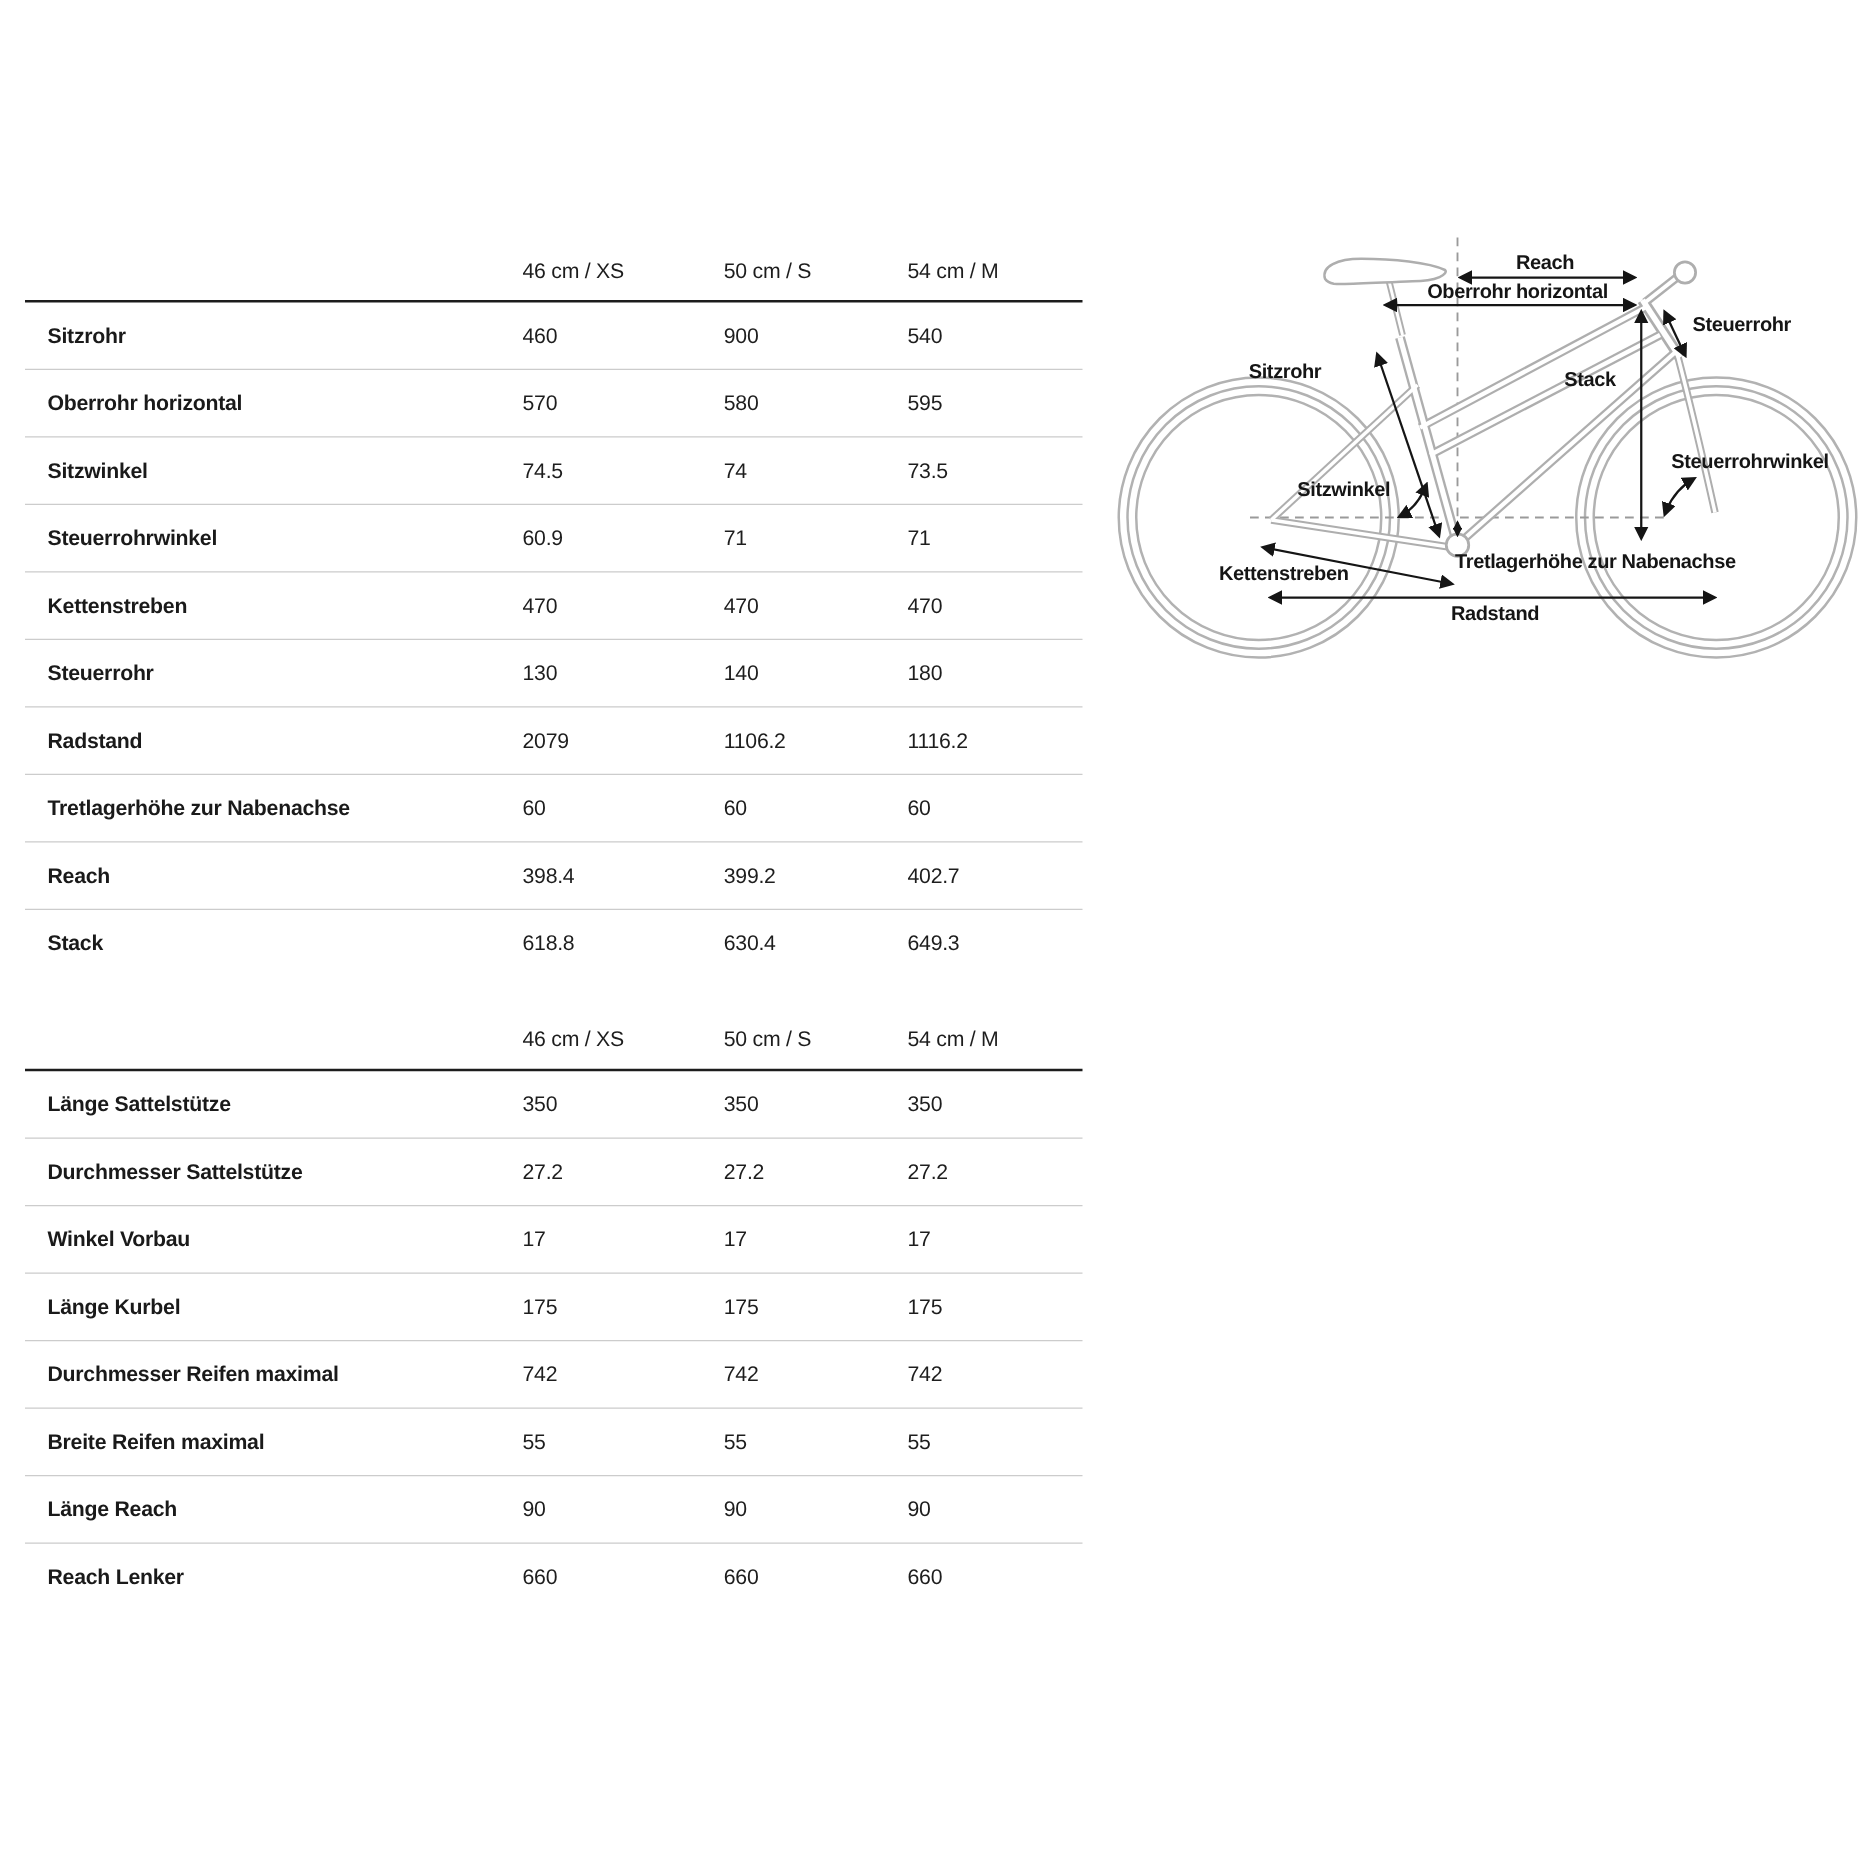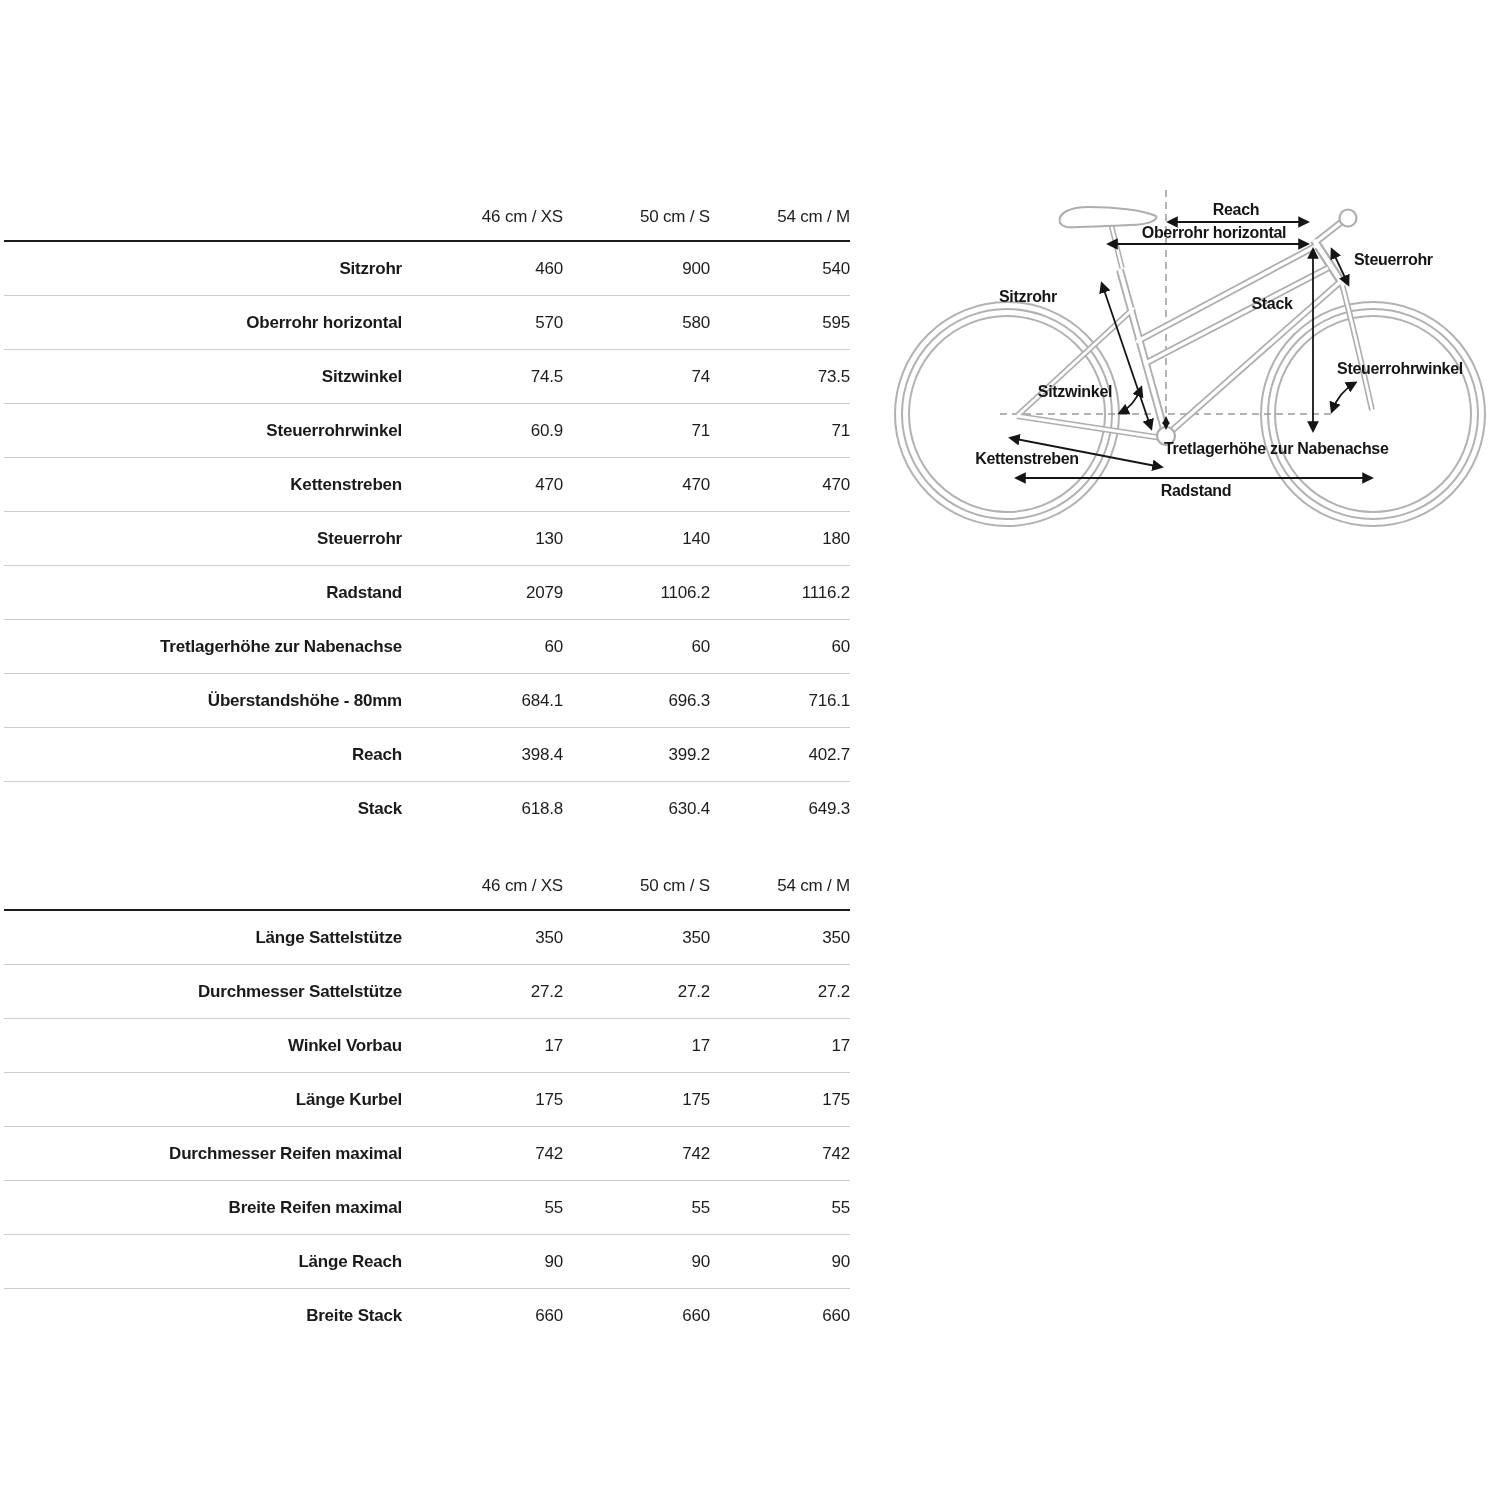--- a/index.html
+++ b/index.html
@@ -7,23 +7,22 @@
     width: 1500px; height: 1500px;
     background: #ffffff;
     position: relative;
     overflow: hidden;
     font-family: "Liberation Sans", sans-serif;
     color: #1c1c1c;
   }
   
   .geo-table {
     position: absolute;
-    left: 4px; top: 190px;
+    left: 20px; top: 190px;
     width: 846px;
-    text-align: right;
   }
   .table-section { width: 100%; }
   .table-section + .table-section { margin-top: 24px; }
   .g-row {
     display: grid;
     grid-template-columns: 398px 161px 147px 140px;
     align-items: center;
     height: 53px;
     border-bottom: 1px solid #cccccc;
   }
@@ -118,26 +117,20 @@
         <div class="g-val">1106.2</div>
         <div class="g-val">1116.2</div>
       </div>
       <div class="g-row">
         <div class="g-label">Tretlagerhöhe zur Nabenachse</div>
         <div class="g-val">60</div>
         <div class="g-val">60</div>
         <div class="g-val">60</div>
       </div>
       <div class="g-row">
-        <div class="g-label">Überstandshöhe - 80mm</div>
-        <div class="g-val">684.1</div>
-        <div class="g-val">696.3</div>
-        <div class="g-val">716.1</div>
-      </div>
-      <div class="g-row">
         <div class="g-label">Reach</div>
         <div class="g-val">398.4</div>
         <div class="g-val">399.2</div>
         <div class="g-val">402.7</div>
       </div>
       <div class="g-row">
         <div class="g-label">Stack</div>
         <div class="g-val">618.8</div>
         <div class="g-val">630.4</div>
         <div class="g-val">649.3</div>
@@ -186,21 +179,21 @@
         <div class="g-val">55</div>
         <div class="g-val">55</div>
       </div>
       <div class="g-row">
         <div class="g-label">Länge Reach</div>
         <div class="g-val">90</div>
         <div class="g-val">90</div>
         <div class="g-val">90</div>
       </div>
       <div class="g-row">
-        <div class="g-label">Breite Stack</div>
+        <div class="g-label">Reach Lenker</div>
         <div class="g-val">660</div>
         <div class="g-val">660</div>
         <div class="g-val">660</div>
       </div>
     </div>
   </div>
 
 <svg class="bike-diagram" viewBox="0 0 620 362" width="620" height="362" xmlns="http://www.w3.org/2000/svg">
   <defs>
     <marker id="ah" viewBox="0 0 10 10" refX="7.5" refY="5" markerWidth="6.5" markerHeight="6.5" orient="auto-start-reverse">

